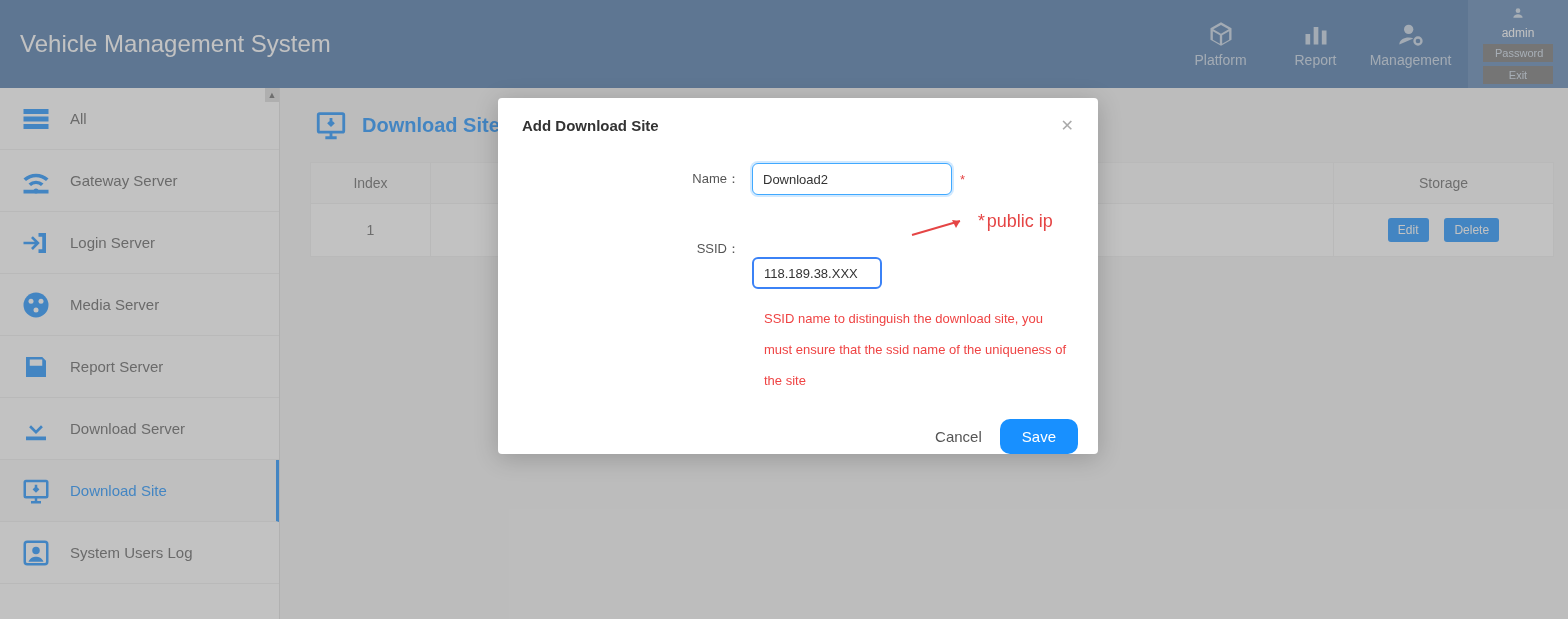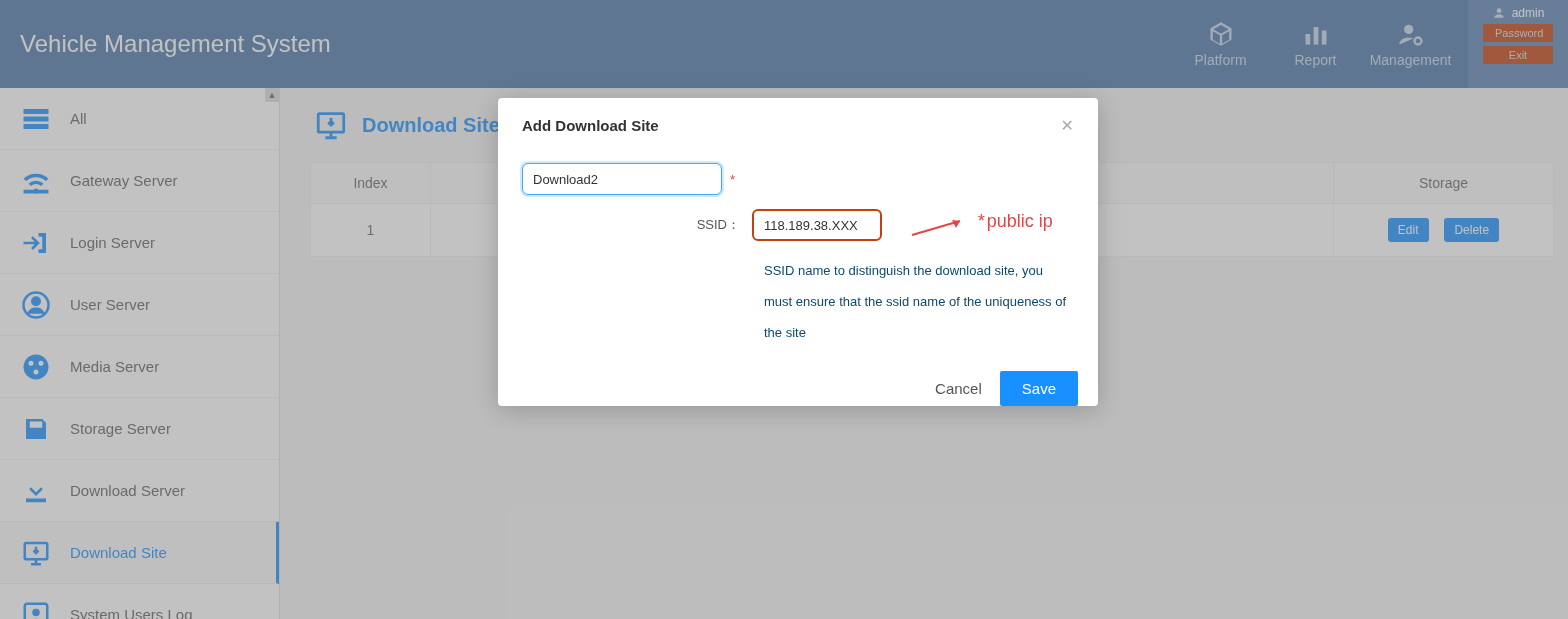--- a/index.html
+++ b/index.html
@@ -6,22 +6,22 @@
 body { width: 1568px; height: 619px; overflow: hidden; position: relative; background: #f5f5f5; }
 
 
 .header { height: 88px; background: #4a76a8; display: flex; align-items: center; position: relative; }
 .header-title { color: #fff; font-size: 24px; font-weight: 400; padding-left: 20px; }
 .header-nav { position: absolute; right: 110px; top: 0; height: 88px; display: flex; }
 .nav-item { width: 95px; display: flex; flex-direction: column; align-items: center; justify-content: center; color: #c7d5e6; cursor: pointer; font-size: 14px; gap: 4px; }
 .nav-item.active { background: #5c84b3; color: #fff; }
 .nav-icon { width: 28px; height: 28px; display: flex; align-items: center; justify-content: center; }
 .user-panel { position: absolute; right: 0; top: 0; width: 100px; background: #5c84b3; height: 88px; display: flex; flex-direction: column; align-items: center; padding-top: 6px; gap: 4px; }
-.user-row { display: flex; align-items: center; gap: 6px; color: #fff; font-size: 12px; }
-.user-btn { background: #c2410c; color: #cfdcea; font-size: 11px; padding: 3px 12px; border: none; cursor: pointer; width: 70px; }
+.user-row { display: flex; align-items: center; gap: 6px; color: #fff; font-size: 12px; flex-direction: column; }
+.user-btn { background: #737373; color: #cfdcea; font-size: 11px; padding: 3px 12px; border: none; cursor: pointer; width: 70px; }
 
 
 .sidebar { position: absolute; left: 0; top: 88px; width: 280px; bottom: 0; background: #fff; border-right: 1px solid #e0e0e0; }
 .sidebar-item { height: 62px; display: flex; align-items: center; padding-left: 18px; gap: 16px; color: #606060; font-size: 15px; cursor: pointer; border-bottom: 1px solid #eee; }
 .sidebar-item.active { color: #1890ff; border-right: 3px solid #1890ff; background: #fafafa; }
 .sidebar-icon { width: 36px; height: 36px; display: flex; align-items: center; justify-content: center; color: #1890ff; }
 .sidebar-item.active .sidebar-icon { color: #1890ff; }
 .scroll-hint { position: absolute; right: 0; top: 0; width: 14px; height: 14px; background: #ddd; font-size: 9px; display:flex; align-items:center; justify-content:center; color:#666;}
 
 
@@ -40,28 +40,28 @@
 
 .modal { position: absolute; left: 498px; top: 98px; width: 600px; background: #fff; border-radius: 4px; z-index: 20; box-shadow: 0 4px 24px rgba(0,0,0,0.2); }
 .modal-head { padding: 18px 24px; display: flex; justify-content: space-between; align-items: center; }
 .modal-title { font-size: 15px; font-weight: 600; color: #333; }
 .close-x { color: #aaa; cursor: pointer; font-size: 16px; }
 .modal-body { padding: 10px 24px 8px 24px; }
 .form-row { display: flex; align-items: center; margin-bottom: 14px; position: relative; }
 .form-label { width: 230px; text-align: right; padding-right: 12px; color: #555; font-size: 13px; }
 .form-input { width: 200px; height: 32px; border: 1px solid #d9d9d9; border-radius: 6px; padding: 0 10px; font-size: 13px; color: #333; }
 .form-input.focus { border-color: #40a9ff; box-shadow: 0 0 0 2px rgba(24,144,255,0.2); }
-.form-input.redbox { border: 2px solid #c2410c; }
+.form-input.redbox { border: 2px solid #3b82f6; margin-top: 48px; }
 .req-star { color: #e54545; margin-left: 8px; font-size: 13px; }
 .annot { position: absolute; left: 454px; top: 2px; color: #e54545; font-family: 'Courier New', monospace; font-size: 18px; white-space: nowrap; }
 .arrow { position: absolute; left: 388px; top: 6px; }
-.help-text { color: #0c4a6e; font-size: 13px; margin-left: 242px; line-height: 2.4; max-width: 320px; }
+.help-text { color: #ef4444; font-size: 13px; margin-left: 242px; line-height: 2.4; max-width: 320px; }
 .modal-foot { padding: 14px 20px 0 20px; display: flex; justify-content: flex-end; gap: 18px; align-items: center; }
 .btn-cancel { background: none; border: none; color: #555; font-size: 15px; cursor: pointer; }
-.btn-save { background: #1890ff; color: #fff; border: none; padding: 9px 22px; border-radius: 2px; font-size: 15px; cursor: pointer; }
+.btn-save { background: #1890ff; color: #fff; border: none; padding: 9px 22px; border-radius: 10px; font-size: 15px; cursor: pointer; }
 </style>
 </head>
 <body>
 
 <div class="header">
   <div class="header-title">Vehicle Management System</div>
   <div class="header-nav">
     <div class="nav-item">
       <span class="nav-icon">
           <svg viewBox="0 0 24 24" width="28" height="28" fill="currentColor">
@@ -128,46 +128,36 @@
   <div class="sidebar-item">
     <span class="sidebar-icon">
         <svg viewBox="0 0 24 24" width="30" height="30" fill="currentColor">
           <path d="M14 4h6v16h-6v-3h3V7h-3V4zM2 11h9l-3-3 1.5-1.5L15 12l-5.5 5.5L8 16l3-3H2v-2z"></path>
         </svg>
       </span>
     <span>Login Server</span>
   </div>
   <div class="sidebar-item">
     <span class="sidebar-icon">
-        <svg viewBox="0 0 24 24" width="30" height="30" fill="none" stroke="currentColor" stroke-width="2">
-          <circle cx="12" cy="12" r="10"></circle>
-          <circle cx="12" cy="9" r="3" fill="currentColor"></circle>
-          <path d="M6 19c1-3 4-4 6-4s5 1 6 4" fill="currentColor"></path>
-        </svg>
-      </span>
-    <span>User Server</span>
-  </div>
-  <div class="sidebar-item">
-    <span class="sidebar-icon">
         <svg viewBox="0 0 24 24" width="30" height="30" fill="currentColor">
           <circle cx="12" cy="12" r="10"></circle>
           <circle cx="8" cy="9" r="2" fill="#fff"></circle>
           <circle cx="16" cy="9" r="2" fill="#fff"></circle>
           <circle cx="12" cy="16" r="2" fill="#fff"></circle>
         </svg>
       </span>
     <span>Media Server</span>
   </div>
   <div class="sidebar-item">
     <span class="sidebar-icon">
         <svg viewBox="0 0 24 24" width="30" height="30" fill="currentColor">
           <path d="M4 4h13l3 3v13H4V4zm3 2v5h10V6H7zm2 9h6v5H9v-5z"></path>
         </svg>
       </span>
-    <span>Storage Server</span>
+    <span>Report Server</span>
   </div>
   <div class="sidebar-item">
     <span class="sidebar-icon">
         <svg viewBox="0 0 24 24" width="30" height="30" fill="currentColor">
           <path d="M12 3v10l4-4 1.5 1.5L12 16 6.5 10.5 8 9l4 4V3h0zM4 18h16v3H4v-3z"></path>
         </svg>
       </span>
     <span>Download Server</span>
   </div>
   <div class="sidebar-item active">
@@ -226,20 +216,21 @@
 
 <div class="overlay"></div>
 
 <div class="modal">
   <div class="modal-head">
     <span class="modal-title">Add Download Site</span>
     <span class="close-x">✕</span>
   </div>
   <div class="modal-body">
     <div class="form-row">
+      <label class="form-label">Name：</label>
       <input class="form-input focus" value="Download2" style="">
       <span class="req-star">*</span>
     </div>
     <div class="form-row">
       <label class="form-label">SSID：</label>
       <input class="form-input redbox" style="width: 130px;" value="118.189.38.XXX">
       <svg class="arrow" width="60" height="24">
           <line x1="2" y1="20" x2="50" y2="6" stroke="#e54545" stroke-width="2"></line>
           <polygon points="50,6 42,5 46,13" fill="#e54545"></polygon>
         </svg>

